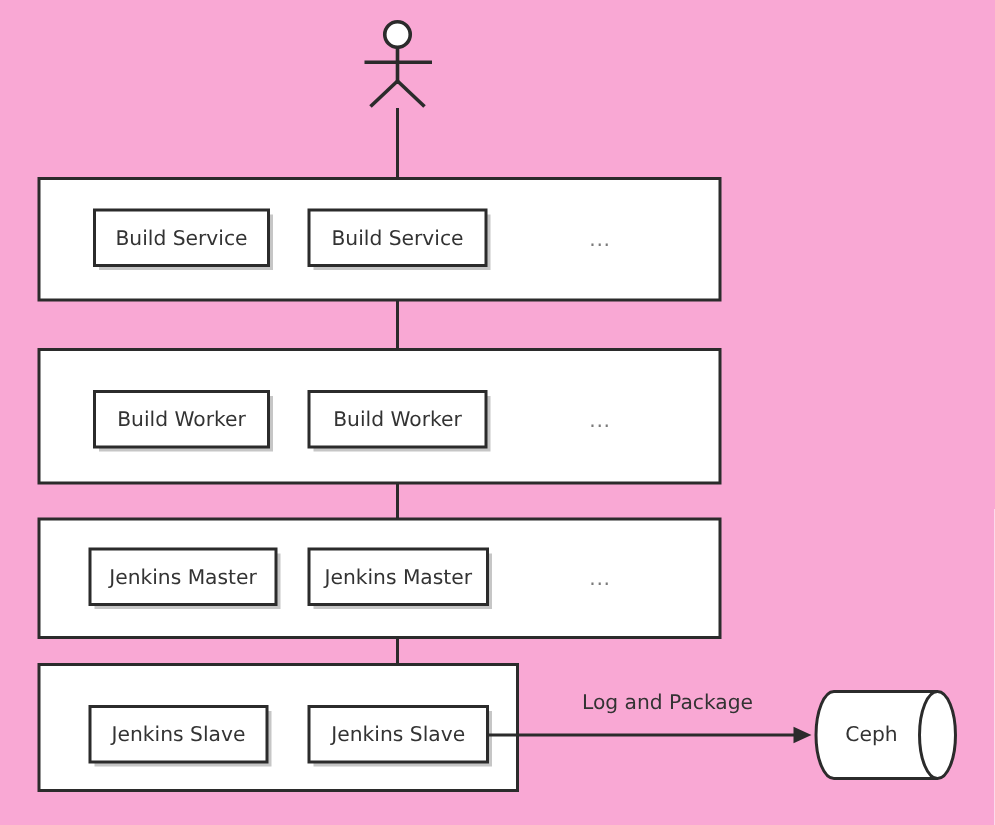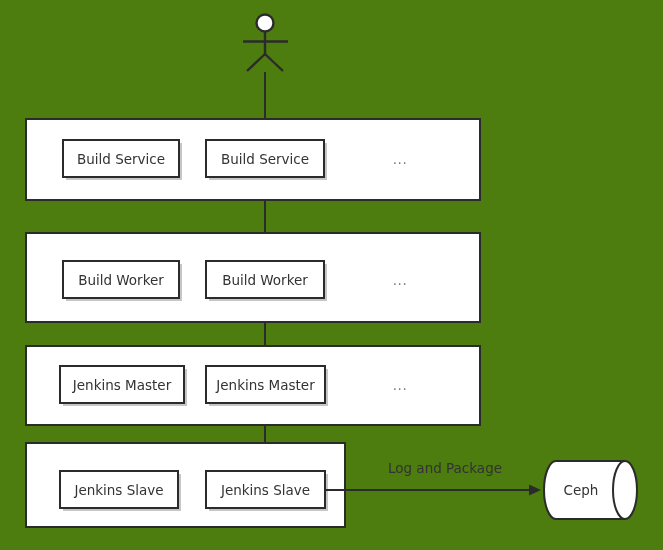--- a/index.html
+++ b/index.html
@@ -7,21 +7,21 @@
     padding: 0;
     background: #ffffff;
   }
   body {
     font-family: "DejaVu Sans", "Liberation Sans", sans-serif;
   }
   #canvas {
     position: relative;
     width: 663px;
     height: 550px;
-    background: #4d7c0f;
+    background: #f9a8d4;
     overflow: hidden;
   }
   svg.diagram {
     position: absolute;
     left: 0;
     top: 0;
     width: 663px;
     height: 550px;
   }
   .group-box {

